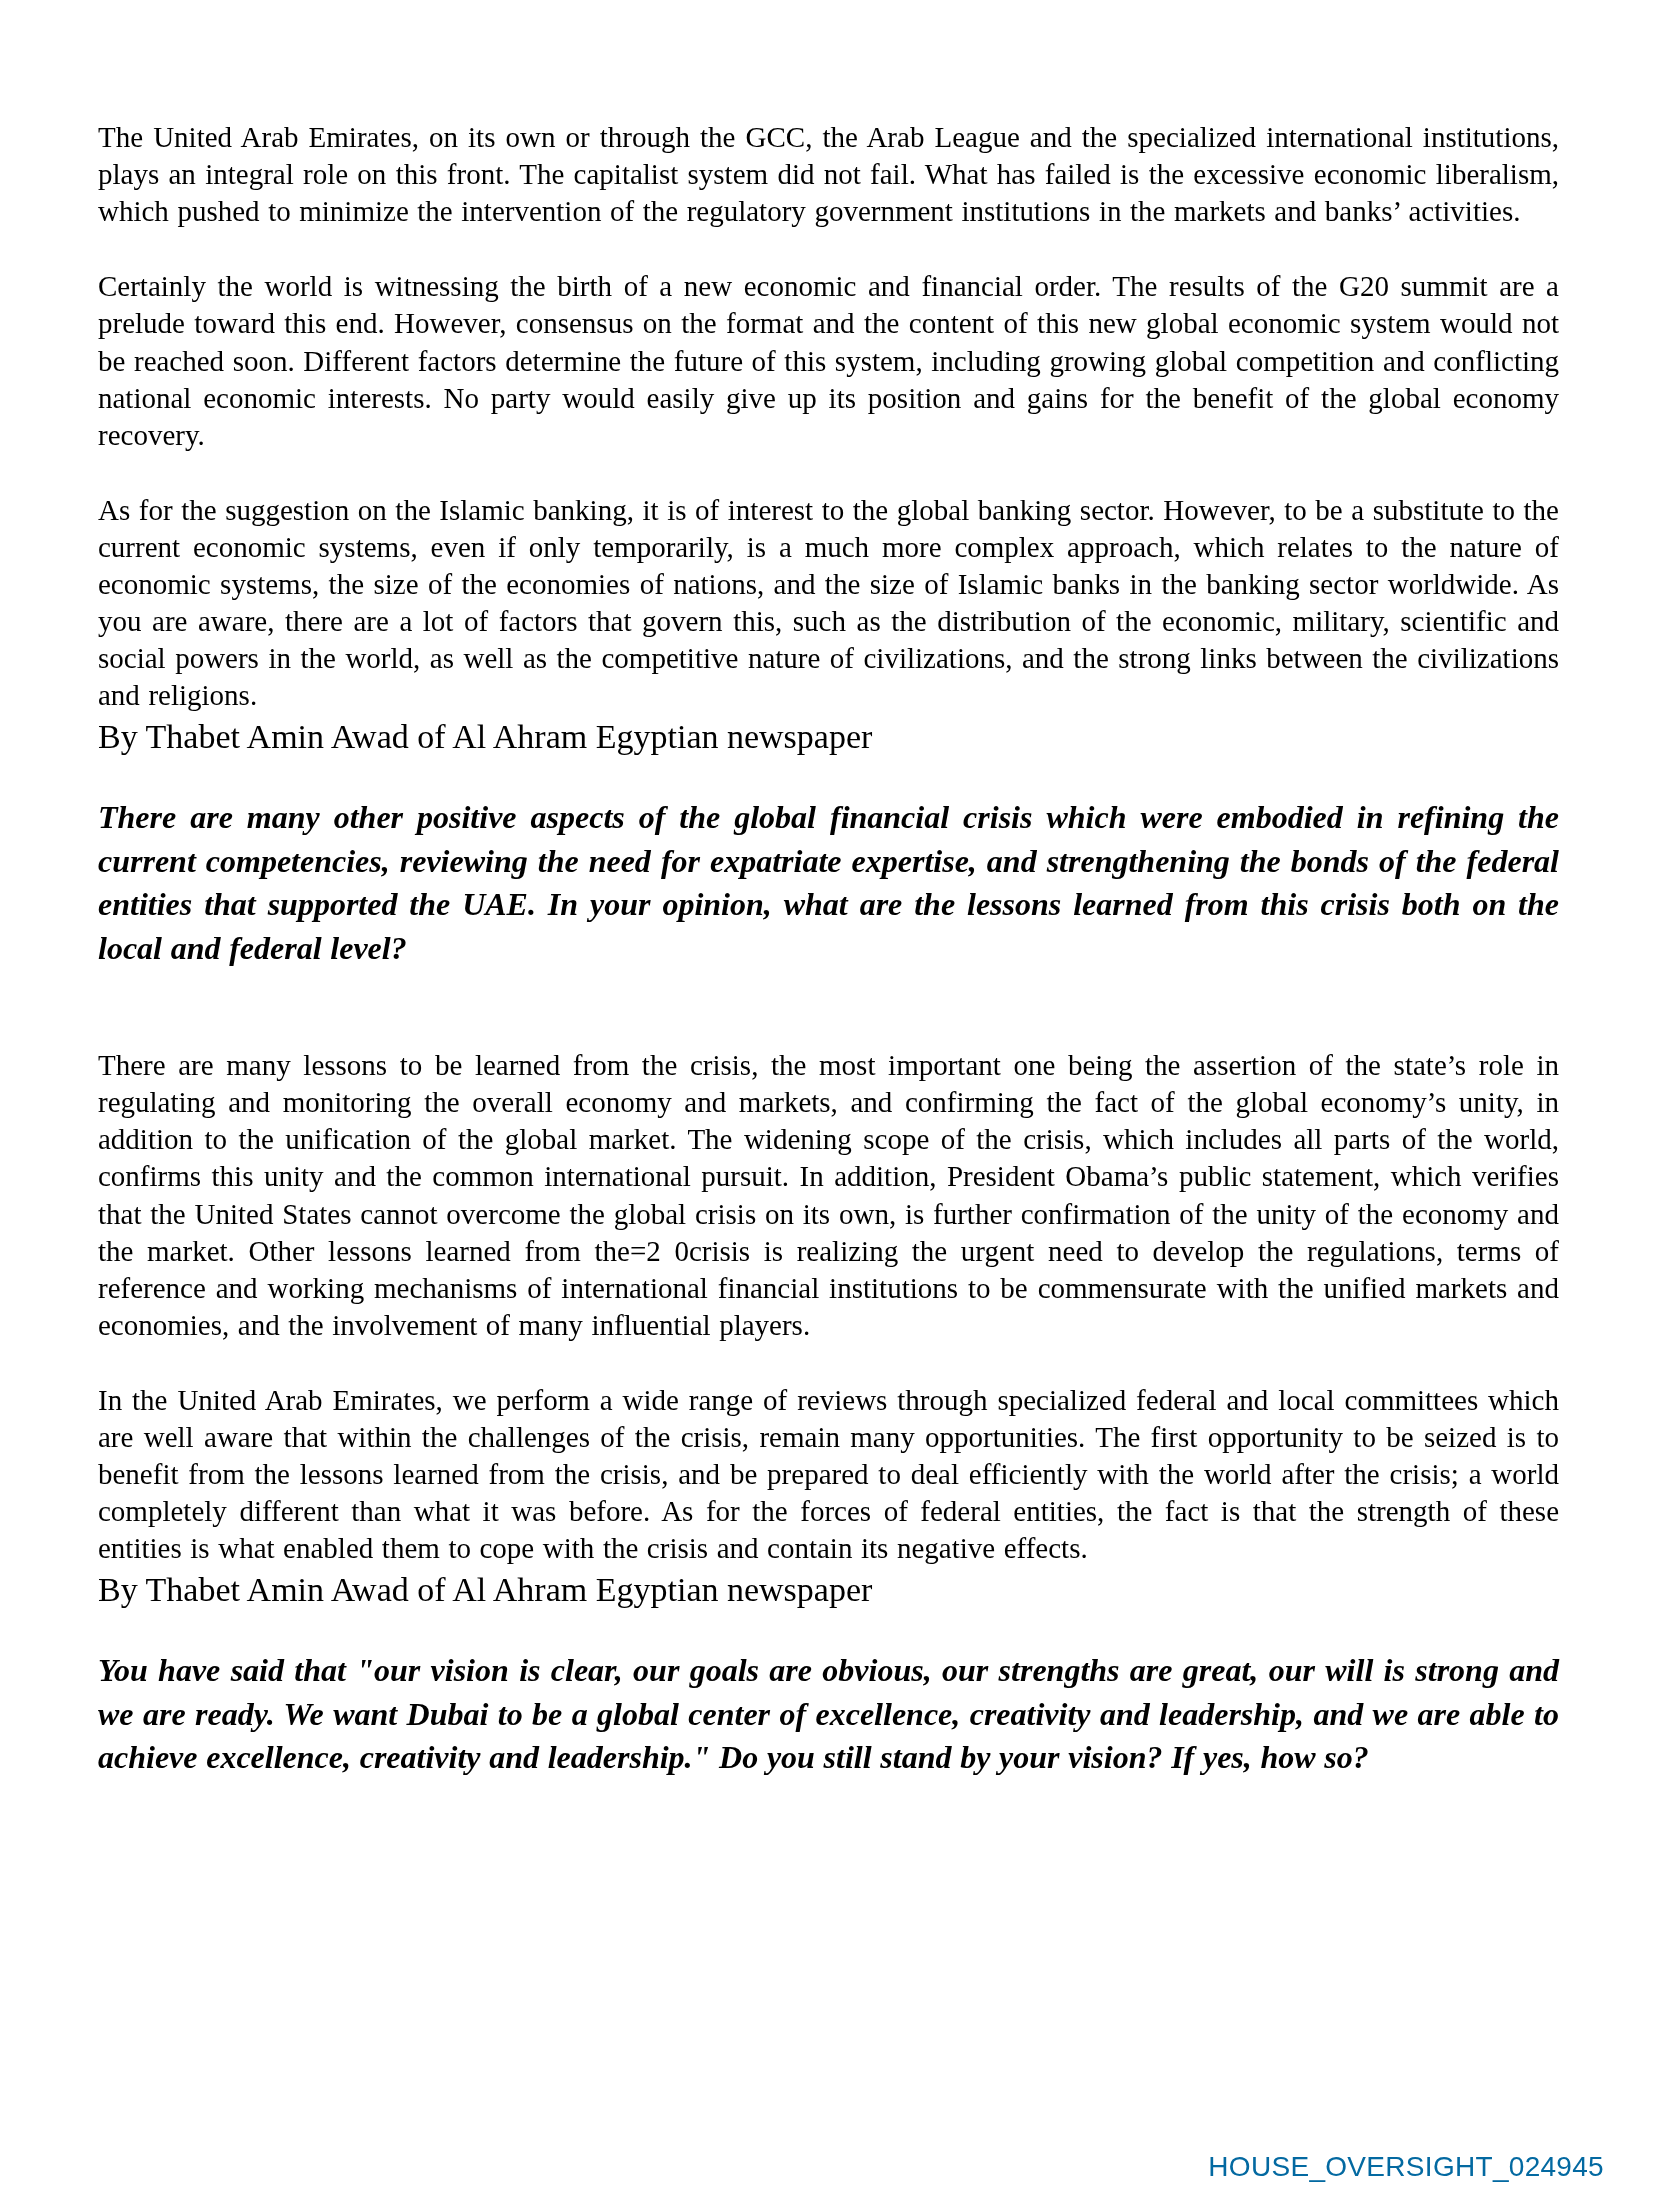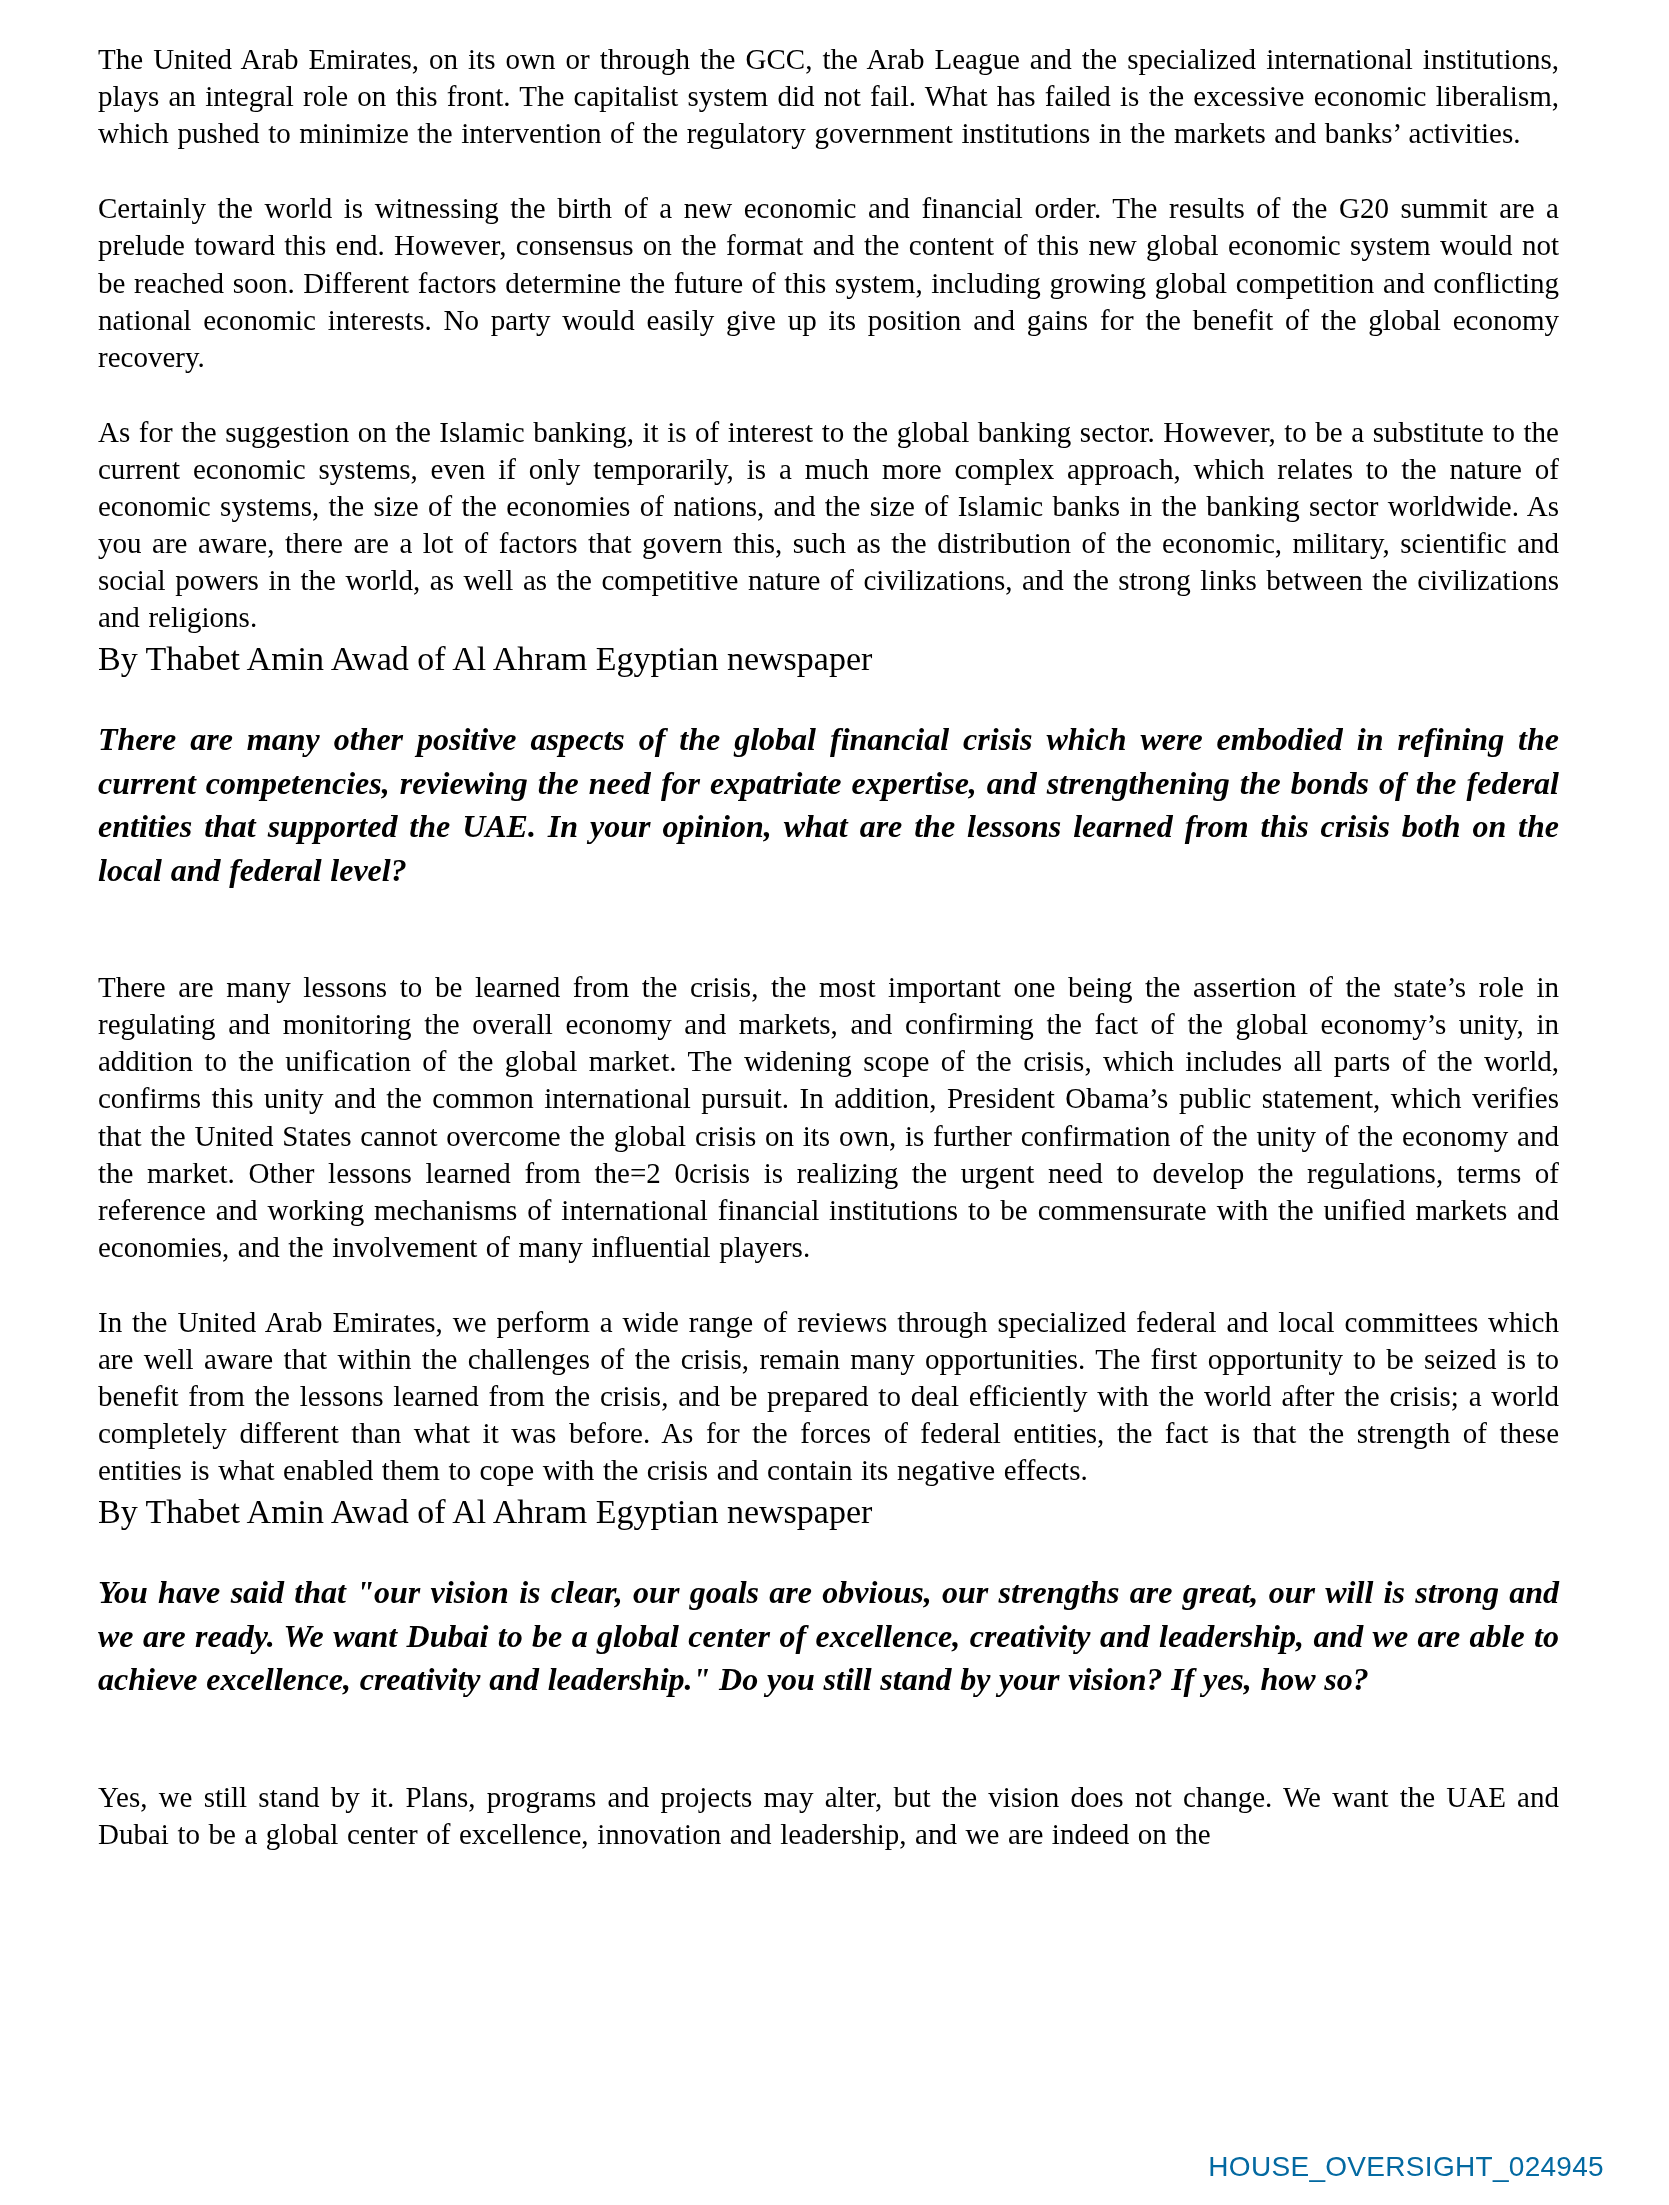--- a/index.html
+++ b/index.html
@@ -16,21 +16,22 @@
     overflow: hidden;
   }
   .page {
     position: absolute;
     top: 0; left: 0;
     width: 1669px;
     height: 2205px;
     background: #ffffff;
   }
   .content {
-    padding: 41px 110px 0 98px;
+    padding: 103px 110px 0 98px;
+    margin-top: 16px;
   }
   .para {
     font-size: 29px;
     line-height: 1.28;
     text-align: justify;
     margin: 0 0 38px 0;
     word-spacing: 1.3px;
   }
   .para.tight {
     margin-bottom: 0;
@@ -77,19 +78,18 @@
     <p class="question-heading">There are many other positive aspects of the global financial crisis which were embodied in refining the current competencies, reviewing the need for expatriate expertise, and strengthening the bonds of the federal entities that supported the UAE. In your opinion, what are the lessons learned from this crisis both on the local and federal level?</p>
 
     <p class="para">There are many lessons to be learned from the crisis, the most important one being the assertion of the state’s role in regulating and monitoring the overall economy and markets, and confirming the fact of the global economy’s unity, in addition to the unification of the global market. The widening scope of the crisis, which includes all parts of the world, confirms this unity and the common international pursuit. In addition, President Obama’s public statement, which verifies that the United States cannot overcome the global crisis on its own, is further confirmation of the unity of the economy and the market. Other lessons learned from the=2 0crisis is realizing the urgent need to develop the regulations, terms of reference and working mechanisms of international financial institutions to be commensurate with the unified markets and economies, and the involvement of many influential players.</p>
 
     <p class="para tight">In the United Arab Emirates, we perform a wide range of reviews through specialized federal and local committees which are well aware that within the challenges of the crisis, remain many opportunities. The first opportunity to be seized is to benefit from the lessons learned from the crisis, and be prepared to deal efficiently with the world after the crisis; a world completely different than what it was before. As for the forces of federal entities, the fact is that the strength of these entities is what enabled them to cope with the crisis and contain its negative effects.</p>
 
     <p class="byline">By Thabet Amin Awad of Al Ahram Egyptian newspaper</p>
 
     <p class="question-heading">You have said that "our vision is clear, our goals are obvious, our strengths are great, our will is strong and we are ready. We want Dubai to be a global center of excellence, creativity and leadership, and we are able to achieve excellence, creativity and leadership." Do you still stand by your vision? If yes, how so?</p>
 
-    <p class="para">Yes, we still stand by it. Plans, programs and projects may alter, but the vision does not change. We want the UAE and Dubai to be a global center of excellence, innovation and leadership, and we are indeed on the</p>
 
   </div>
 
   <div class="footer-id">HOUSE_OVERSIGHT_024945</div>
 </div>
 
 
 </body></html>

